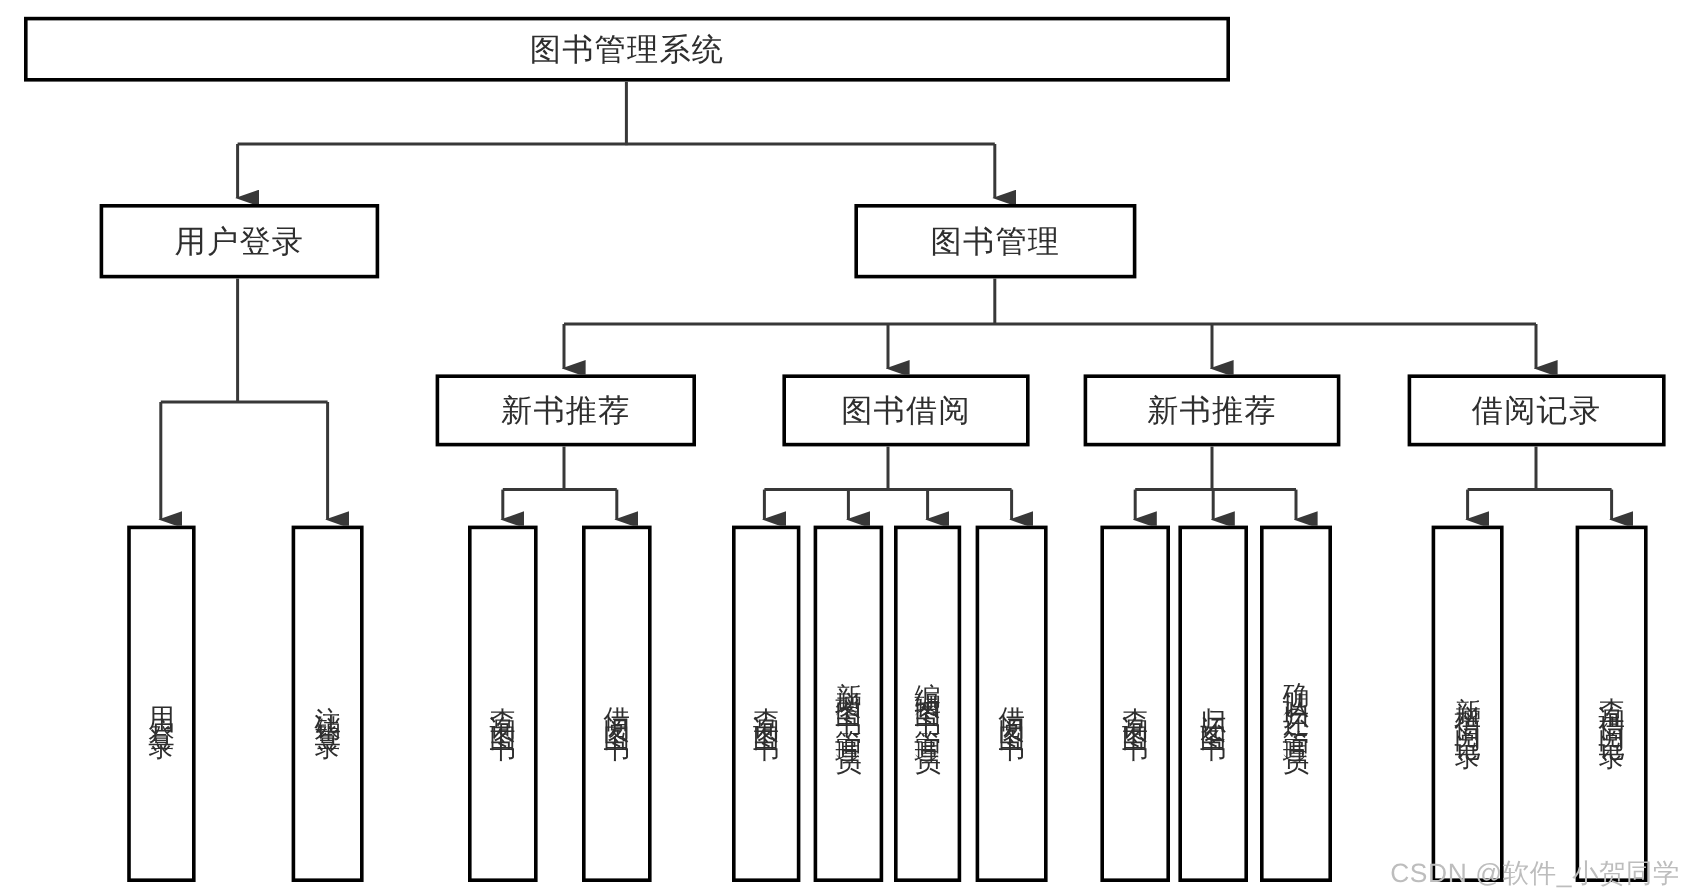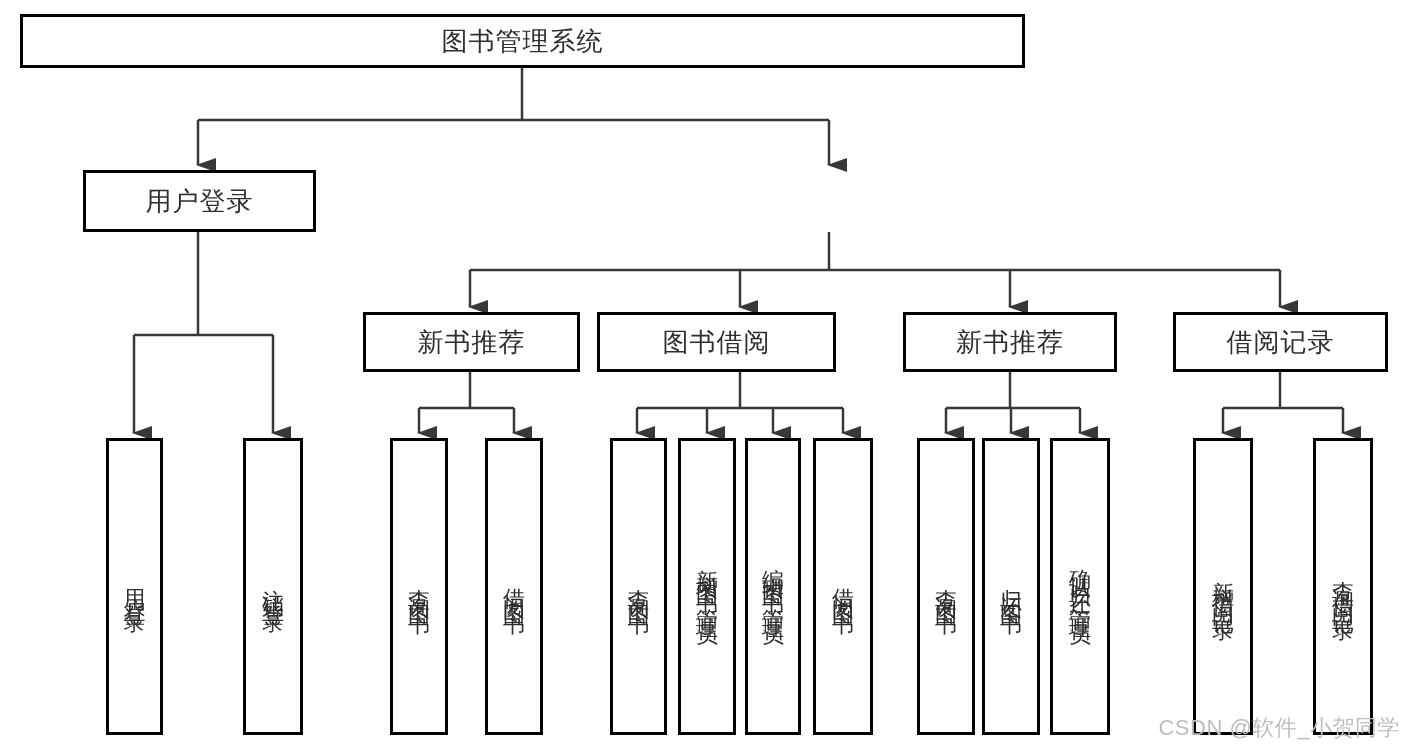--- a/index.html
+++ b/index.html
@@ -40,21 +40,21 @@
     font-size: 22px;
     letter-spacing: 8px;
     color: #2e2e2e;
     line-height: 1;
   }
   
   .n-root   { left: 20px;   top: 14px;  width: 1005px; height: 54px; }
   .n-login  { left: 83px;   top: 170px; width: 233px;  height: 62px; }
   .n-mgmt   { left: 712px;  top: 170px; width: 235px;  height: 62px; }
   .n-rec    { left: 363px;  top: 312px; width: 217px;  height: 60px; }
-  .n-borrow { left: 597px;  top: 312px; width: 239px;  height: 60px; }
+  .n-borrow { left: 652px;  top: 312px; width: 206px;  height: 60px; }
   .n-cur    { left: 903px;  top: 312px; width: 214px;  height: 60px; }
   .n-hist   { left: 1173px; top: 312px; width: 215px;  height: 60px; }
   .leaf     { top: 438px; height: 297px; }
   .l-a1 { left: 106px;  width: 57px; }
   .l-a2 { left: 243px;  width: 60px; }
   .l-b1 { left: 390px;  width: 58px; }
   .l-b2 { left: 485px;  width: 58px; }
   .l-c1 { left: 610px;  width: 57px; }
   .l-c2 { left: 678px;  width: 58px; }
   .l-c3 { left: 745px;  width: 56px; }
@@ -131,20 +131,23 @@
     </g>
   </svg>
 
   <div class="node n-root">
     <span class="h-label">图书管理系统</span>
   </div>
 
   <div class="node n-login">
     <span class="h-label">用户登录</span>
   </div>
+  <div class="node n-mgmt">
+    <span class="h-label">图书管理</span>
+  </div>
 
   <div class="node n-rec">
     <span class="h-label">新书推荐</span>
   </div>
   <div class="node n-borrow">
     <span class="h-label">图书借阅</span>
   </div>
   <div class="node n-cur">
     <span class="h-label">新书推荐</span>
   </div>

